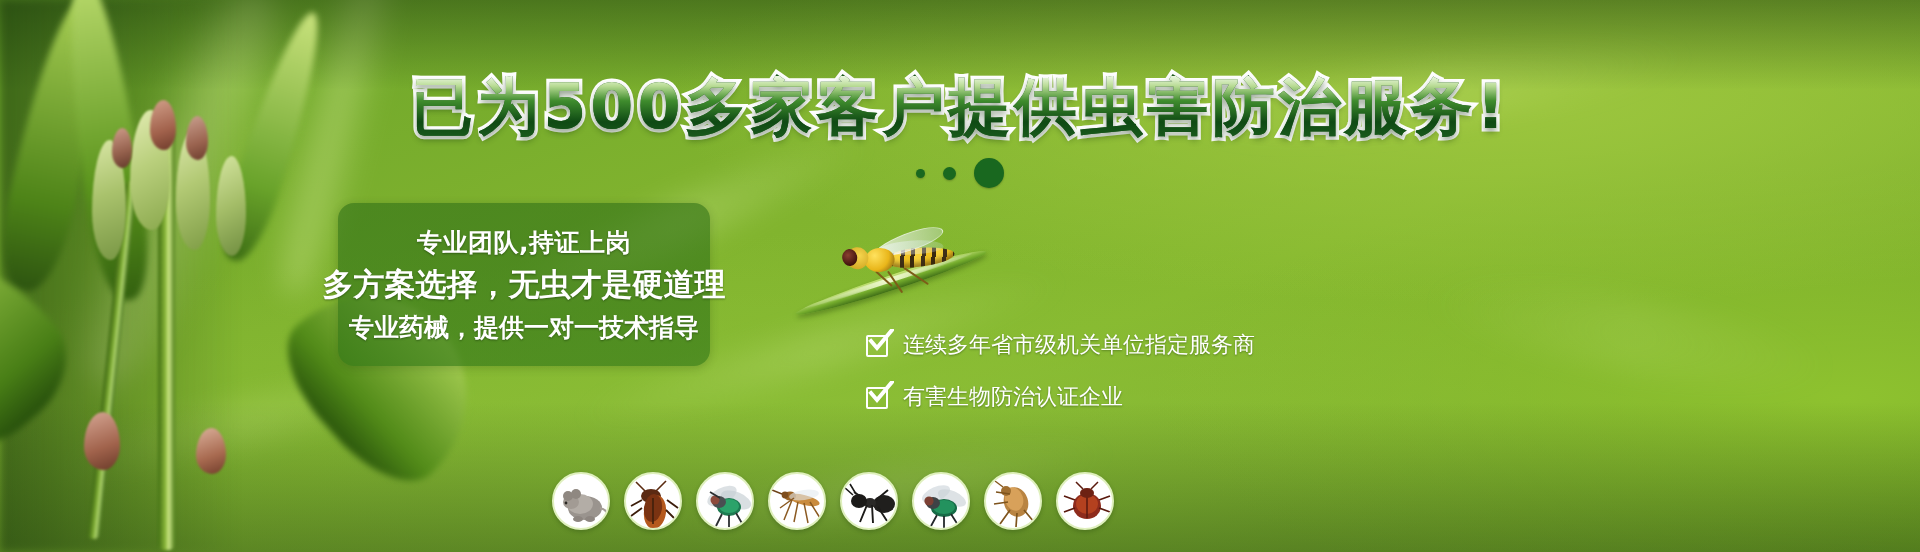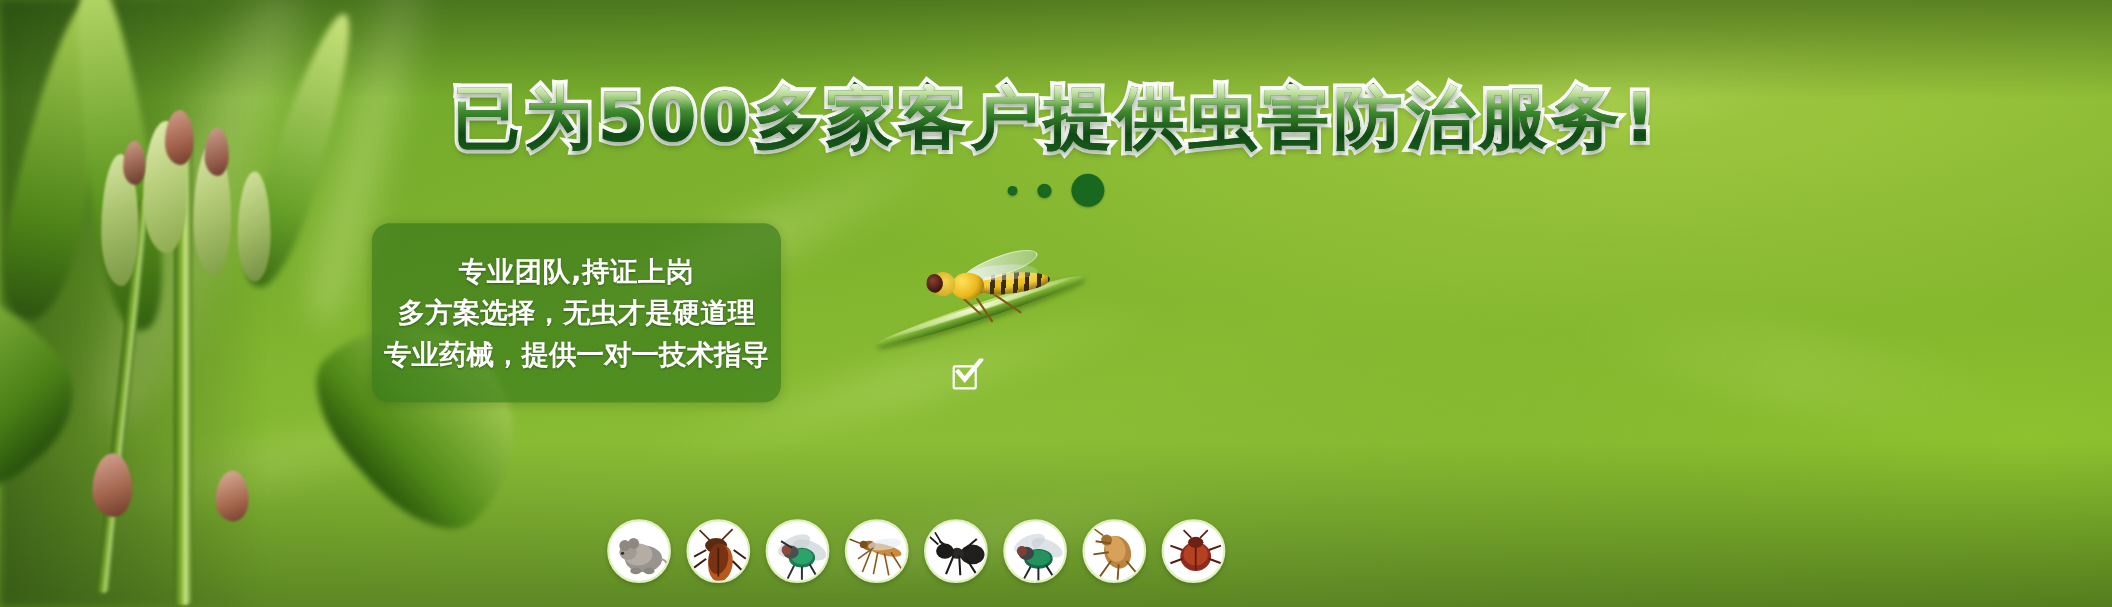--- a/index.html
+++ b/index.html
@@ -98,21 +98,21 @@
     background:linear-gradient(180deg,rgba(46,110,22,.60),rgba(52,120,24,.66));
     border-radius:16px 16px 16px 16px;
     box-shadow:0 2px 10px rgba(20,45,8,.2);
   }
   .claim-lines{ position:absolute; left:338px; top:203px; width:372px; height:163px;
     display:flex; flex-direction:column; justify-content:center; align-items:center; gap:5px;}
   .claim-line{ color:#fff; font-weight:700; white-space:nowrap;
     font-family:"DejaVu Sans","Liberation Sans",sans-serif;
     text-shadow:0 1px 2px rgba(15,40,5,.45);}
   .claim-line.l1{ font-size:25px; letter-spacing:.5px;}
-  .claim-line.l2{ font-size:25px; letter-spacing:0;}
+  .claim-line.l2{ font-size:31px; letter-spacing:0;}
   .claim-line.l3{ font-size:25px; letter-spacing:0;text-align:center;}
 
   
   .checklist{ position:absolute; left:866px; top:330px; display:flex; flex-direction:column; gap:22px;}
   .check-row{ display:flex; align-items:center; gap:12px;}
   .cb{ width:25px; height:25px; position:relative; flex:0 0 auto;}
   .cb-box{ position:absolute; left:0; top:2px; width:22px; height:22px;
     border:2px solid #fff; border-radius:2px;}
   .cb-tick{ position:absolute; left:2px; top:-4px; width:26px; height:24px;}
   .check-text{ color:#fff; font-size:22px; font-weight:400; white-space:nowrap;
@@ -218,20 +218,30 @@
   </div>
 
   <div class="checklist">
     <div class="check-row">
       <span class="cb">
         <span class="cb-box"></span>
         <svg class="cb-tick" viewBox="0 0 26 24">
             <path d="M3 12 L9 19 L24 1" fill="none" stroke="#ffffff" stroke-width="4" stroke-linecap="square"></path>
           </svg>
       </span>
+      <span class="check-text">连续多年省市级机关单位指定服务商</span>
+    </div>
+    <div class="check-row">
+      <span class="cb">
+        <span class="cb-box"></span>
+        <svg class="cb-tick" viewBox="0 0 26 24">
+            <path d="M3 12 L9 19 L24 1" fill="none" stroke="#ffffff" stroke-width="4" stroke-linecap="square"></path>
+          </svg>
+      </span>
+      <span class="check-text">有害生物防治认证企业</span>
     </div>
   </div>
 
   <div class="pests">
 
     <div class="pest">
       <svg width="58" height="58" viewBox="0 0 58 58">
         <ellipse cx="31" cy="34" rx="17" ry="12" fill="#9a948e"></ellipse>
         <ellipse cx="26" cy="30" rx="13" ry="10" fill="#b3ada6"></ellipse>
         <ellipse cx="17" cy="28" rx="8" ry="7" fill="#a29b94"></ellipse>

